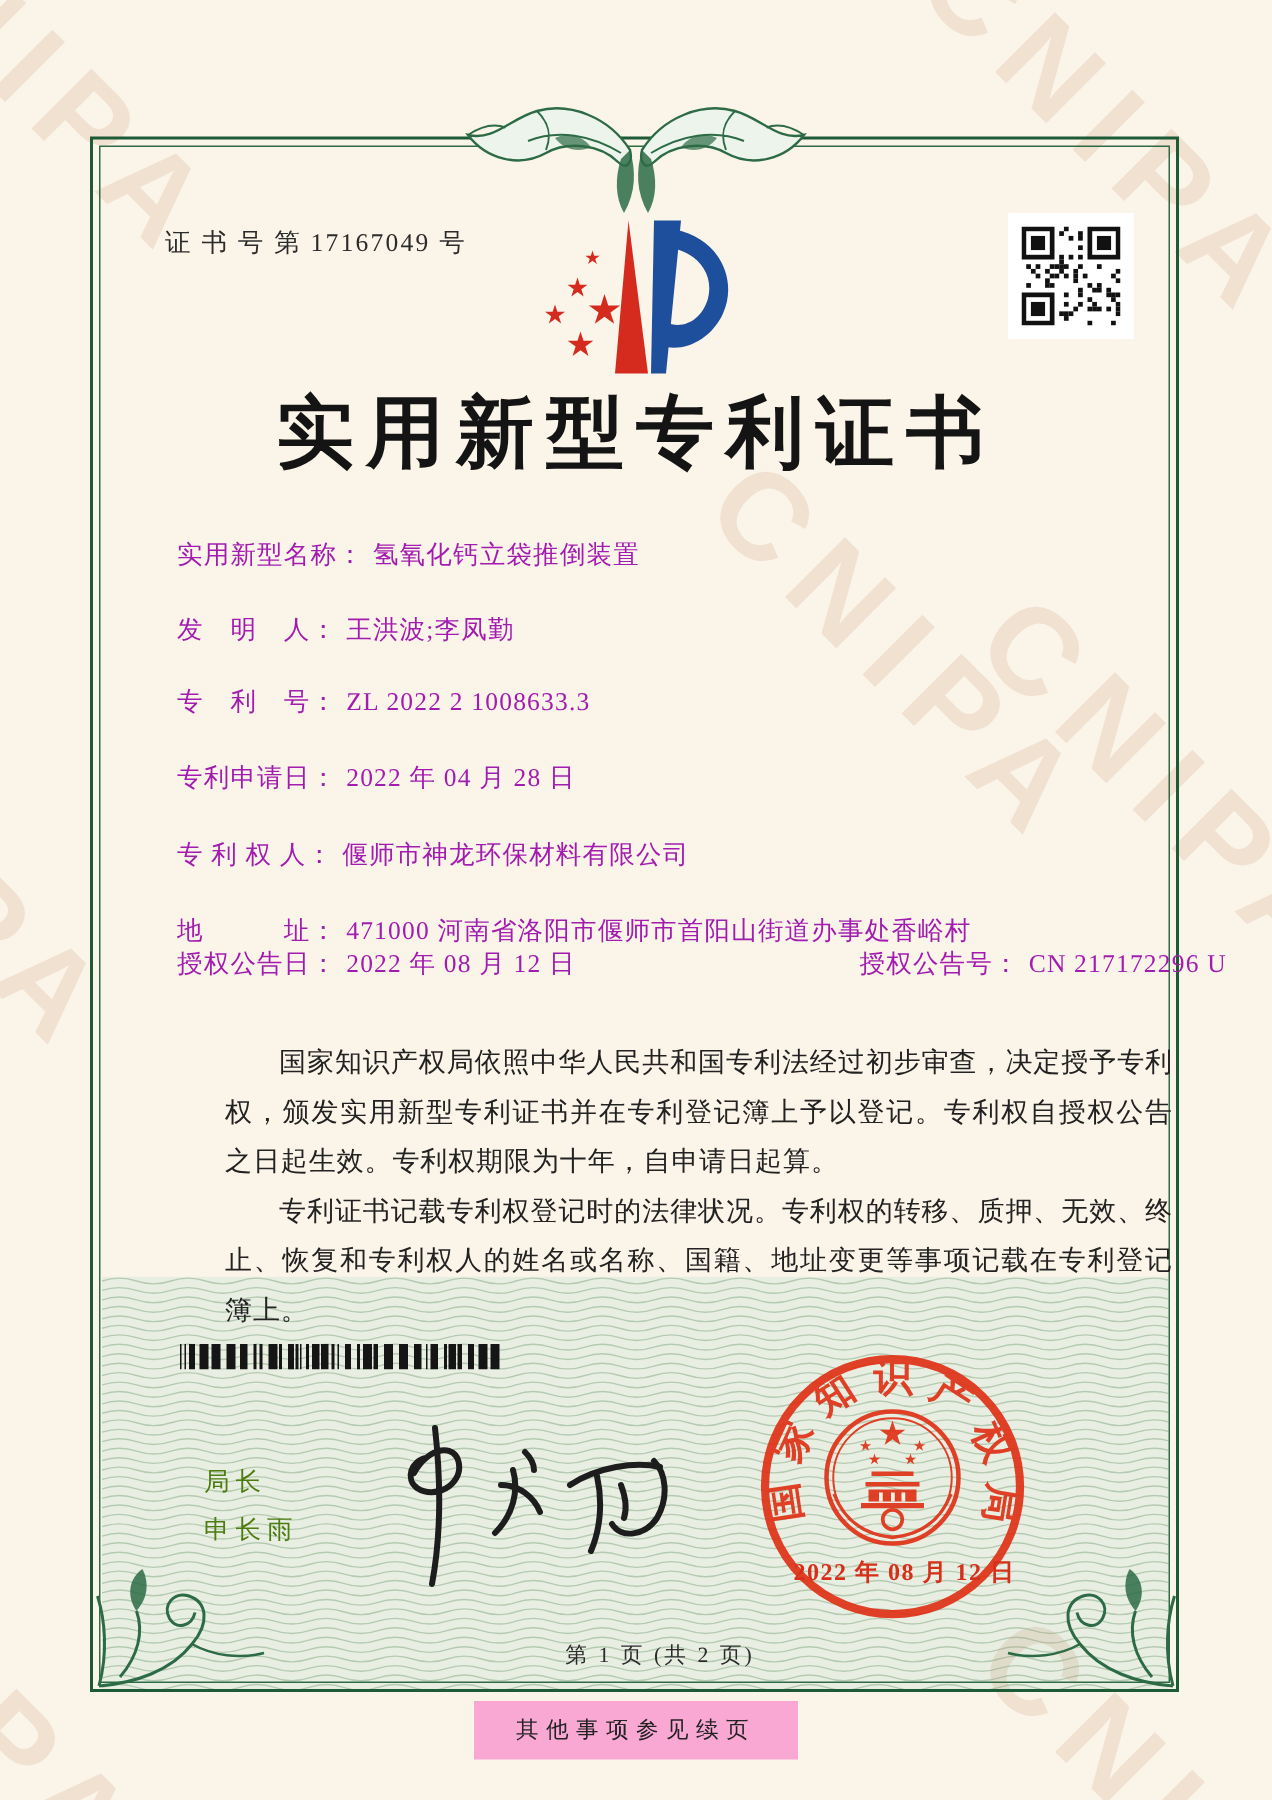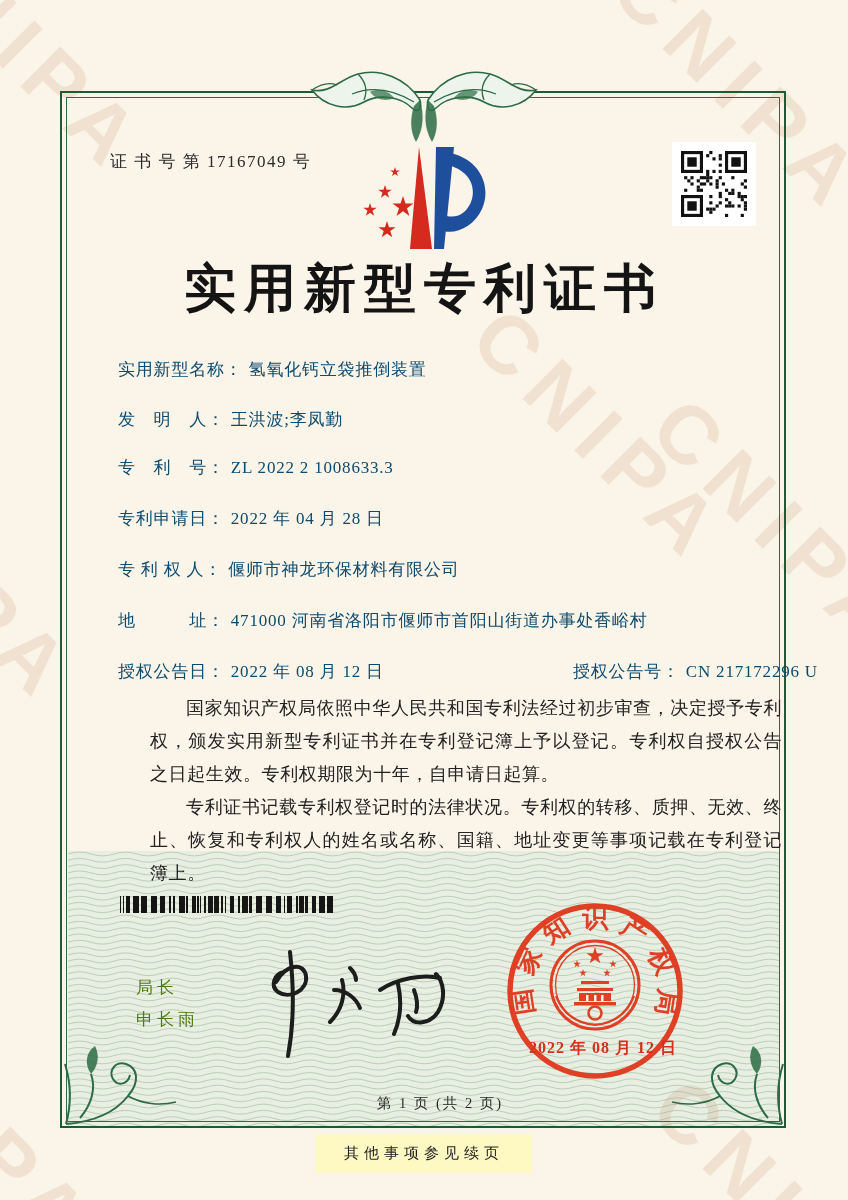--- a/index.html
+++ b/index.html
@@ -14,32 +14,32 @@
   #waveband{position:absolute;left:68px;top:851px;z-index:1;}
   
   .border-outer{position:absolute;left:60px;top:91px;width:726px;height:1037px;
       border:2.5px solid #1d5b36;z-index:3;box-sizing:border-box;}
   .border-inner{position:absolute;left:4px;top:4px;right:4px;bottom:4px;border:1px solid #2e6b45;}
   .orn{position:absolute;z-index:3;}
   
   .cert-no{position:absolute;left:110px;top:150px;font-size:17px;letter-spacing:1.5px;z-index:4;}
   .title{position:absolute;left:0;top:254px;width:848px;text-align:center;font-size:52px;
       font-weight:bold;letter-spacing:8px;color:#141414;z-index:4;}
-  .frow{position:absolute;left:118px;font-size:17px;letter-spacing:0.8px;color:#0c4a6e;z-index:4;white-space:nowrap;}
+  .frow{position:absolute;left:118px;font-size:17px;letter-spacing:0.8px;color:#a21caf;z-index:4;white-space:nowrap;}
   .frow .val{margin-left:6px;}
   .grant2{position:absolute;left:455px;top:0;}
   .paras{position:absolute;left:118px;top:692px;width:632px;z-index:4;margin-left:32px;}
   .paras p{margin:0;font-size:18px;line-height:33px;letter-spacing:0.6px;color:#222;
       text-indent:2em;text-align:justify;}
   .director{position:absolute;left:136px;z-index:4;font-size:17px;letter-spacing:4px;color:#4d7c0f;
       font-family:"Liberation Sans","DejaVu Sans",sans-serif;}
   .qrbox{position:absolute;left:672px;top:142px;width:84px;height:84px;background:#fff;z-index:4;}
   .page-num{position:absolute;left:60px;top:1094px;width:760px;text-align:center;font-size:14.5px;
       letter-spacing:2px;color:#2b2b2b;z-index:4;}
-  .cont-note{position:absolute;left:50%;transform:translateX(-50%);top:1134px;background:#fef9c3;
+  .cont-note{position:absolute;left:50%;transform:translateX(-50%);top:1134px;background:#f9a8d4;
       padding:10px 28px;font-size:15px;letter-spacing:5px;color:#222;z-index:4;white-space:nowrap;}
   .seal-date{position:absolute;left:508px;top:1038px;width:190px;text-align:center;z-index:6;
       font-size:16px;font-weight:bold;letter-spacing:1px;color:#d6301a;}
   svg{display:block;}
 </style>
 </head>
 <body>
 
 <svg id="waveband" width="711" height="276">
   <rect width="711" height="276" fill="#e8eee2"></rect>
@@ -242,21 +242,21 @@
 </div>
 <div class="frow" style="top:507px;">
   <span class="lab">专利申请日：</span><span class="val">2022 年 04 月 28 日</span>
 </div>
 <div class="frow" style="top:558px;">
   <span class="lab">专 利 权 人：</span><span class="val">偃师市神龙环保材料有限公司</span>
 </div>
 <div class="frow" style="top:609px;">
   <span class="lab">地　　　址：</span><span class="val">471000 河南省洛阳市偃师市首阳山街道办事处香峪村</span>
 </div>
-<div class="frow" style="top:660px;width:632px;">
+<div class="frow" style="top:631px;width:632px;">
   <span class="lab">授权公告日：</span><span class="val">2022 年 08 月 12 日</span>
   <span class="grant2">
     <span class="lab">授权公告号：</span><span class="val">CN 217172296 U</span>
   </span>
 </div>
 
 <div class="paras">
   <p>国家知识产权局依照中华人民共和国专利法经过初步审查，决定授予专利权，颁发实用新型专利证书并在专利登记簿上予以登记。专利权自授权公告之日起生效。专利权期限为十年，自申请日起算。</p>
   <p>专利证书记载专利权登记时的法律状况。专利权的转移、质押、无效、终止、恢复和专利权人的姓名或名称、国籍、地址变更等事项记载在专利登记簿上。</p>
 </div>

